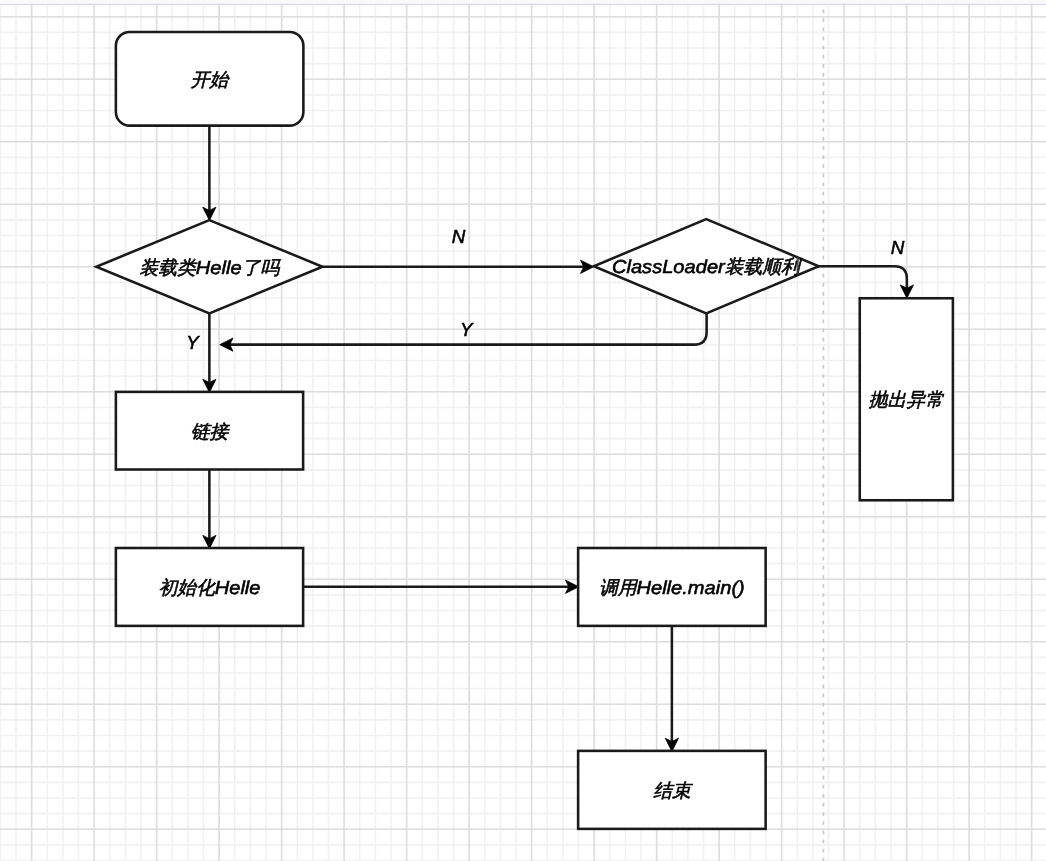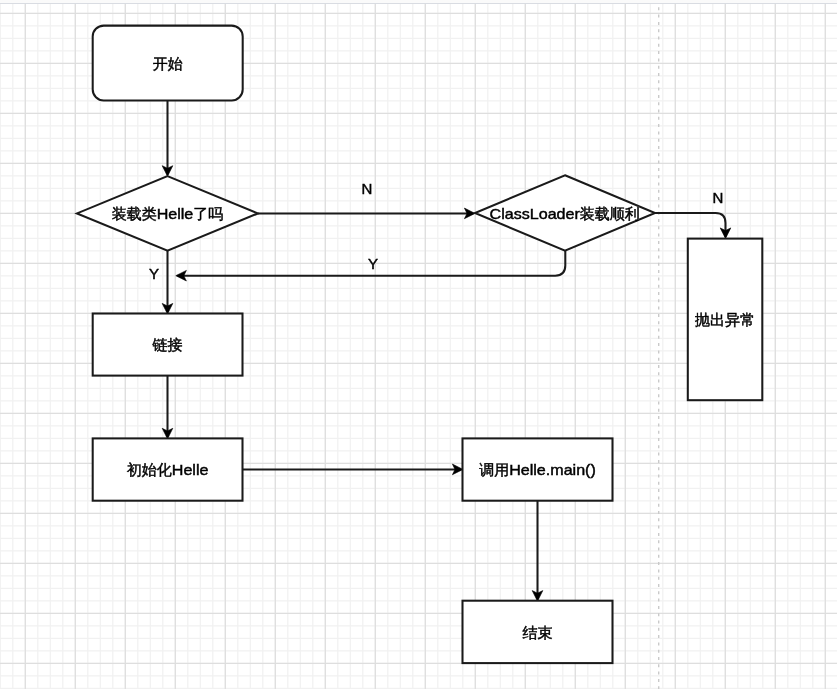--- a/index.html
+++ b/index.html
@@ -1,18 +1,18 @@
 <!DOCTYPE html>
 <html><head>
 <meta charset="utf-8">
 <title>flowchart</title>
 <style>
   html,body{margin:0;padding:0;background:#ffffff;}
   #canvas{position:relative;width:837px;height:689px;overflow:hidden;background:#ffffff;
-          font-family:"Liberation Sans",sans-serif;}
+          font-family:"Liberation Sans",sans-serif;font-style:italic;}
   svg{position:absolute;left:0;top:0;display:block;}
   .nodeshape{fill:#ffffff;stroke:#1a1a1a;stroke-width:2.05;}
   .edgeline{fill:none;stroke:#1a1a1a;stroke-width:2.05;stroke-linecap:butt;stroke-linejoin:round;}
   .arrowhead{fill:#000000;stroke:#000000;stroke-width:0.6;stroke-linejoin:miter;}
   .nodetext{font-family:"Liberation Sans",sans-serif;font-size:15px;fill:#000000;
             stroke:#000000;stroke-width:0.45;text-anchor:middle;will-change:opacity;}
   .edgetext{font-family:"Liberation Sans",sans-serif;font-size:15px;fill:#000000;
             stroke:#000000;stroke-width:0.45;text-anchor:middle;will-change:opacity;}
   .pagebreak{stroke:#cacaca;stroke-width:1.4;stroke-dasharray:3 4.3;fill:none;}
   #topstrip{position:absolute;left:0;top:0;width:837px;}

